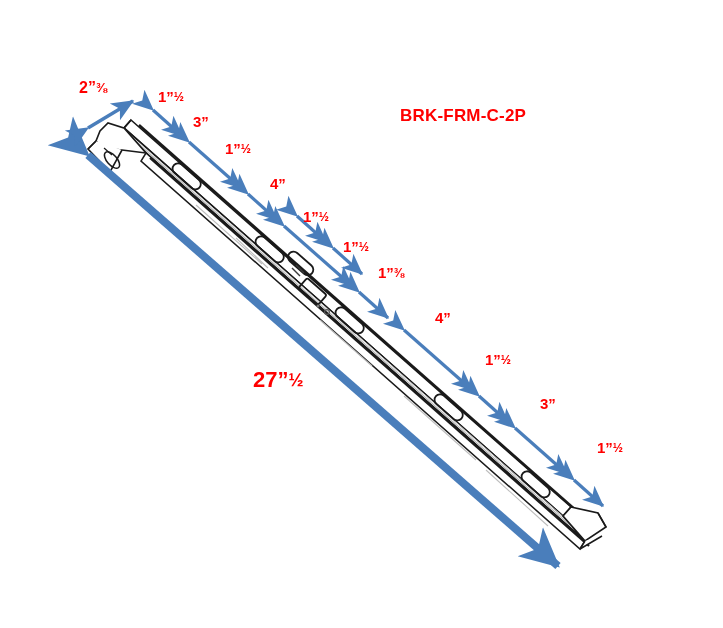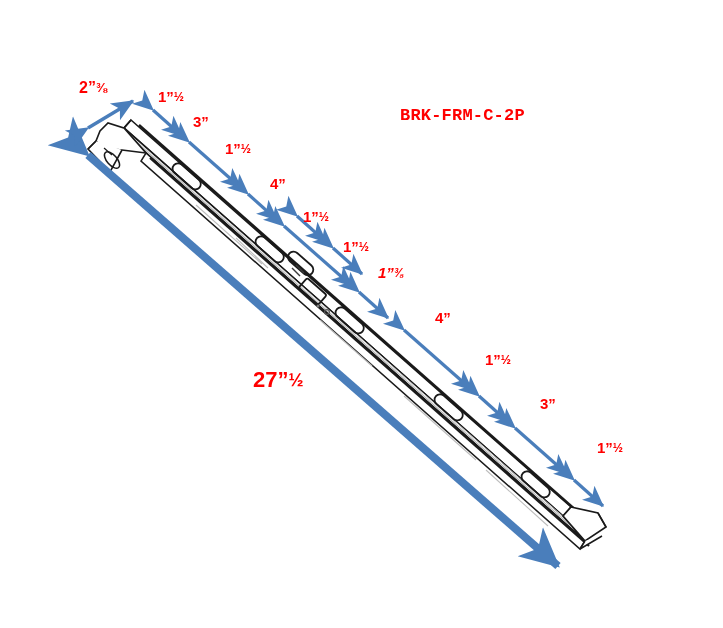--- a/index.html
+++ b/index.html
@@ -35,21 +35,21 @@
     position: relative;
     top: -0.06em;
     letter-spacing: -0.02em;
   }
   .dim-small { font-size: 15px; }
   .dim-medium { font-size: 16px; }
   .dim-large { font-size: 22px; }
   .part-number {
     position: absolute;
     color: #ff0000;
-    font-family: Liberation Mono, monospace;
+    font-family: Liberation Sans, sans-serif;
     font-weight: bold;
     font-size: 17px;
     letter-spacing: 0.2px;
     white-space: nowrap;
     user-select: none;
     text-align: center;
   }
 </style>
 </head>
 <body>
@@ -177,21 +177,21 @@
 <div class="dim-label dim-small" style="left:270px; top:176px;">
   <span>4”</span><span class="frac"></span>
 </div>
 <div class="dim-label dim-small" style="left:303px; top:209px;">
   <span>1”</span><span class="frac">½</span>
 </div>
 
 <div class="dim-label dim-small" style="left:343px; top:239px;">
   <span>1”</span><span class="frac">½</span>
 </div>
-<div class="dim-label dim-small" style="left:378px; top:265px;font-style:italic;">
+<div class="dim-label dim-small" style="left:378px; top:265px;">
   <span>1”</span><span class="frac">⅜</span>
 </div>
 
 <div class="dim-label dim-small" style="left:435px; top:310px;">
   <span>4”</span><span class="frac"></span>
 </div>
 <div class="dim-label dim-small" style="left:485px; top:352px;">
   <span>1”</span><span class="frac">½</span>
 </div>
 <div class="dim-label dim-small" style="left:540px; top:396px;">

